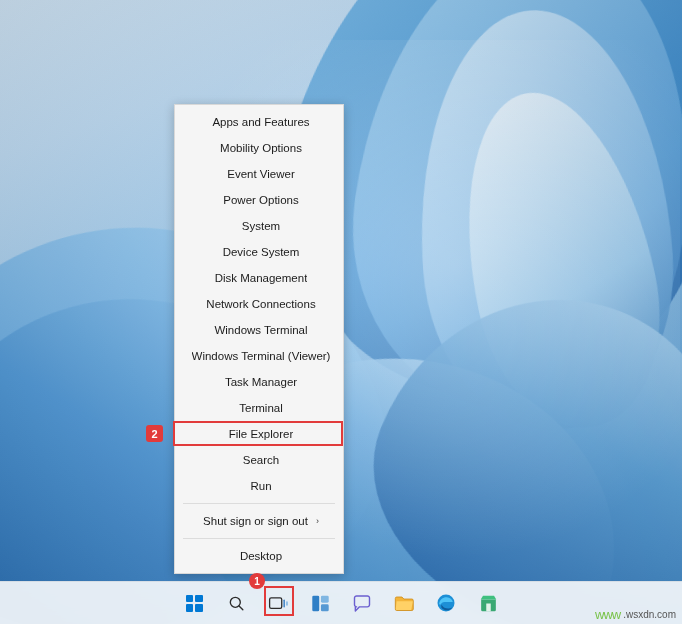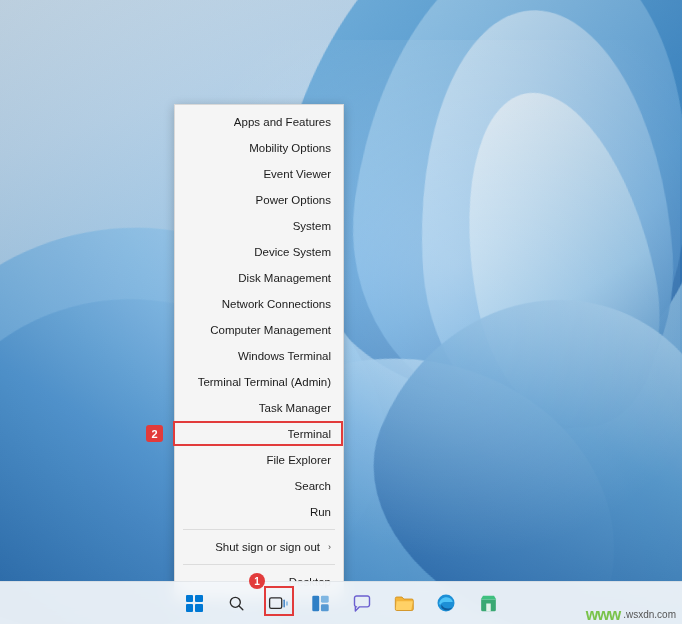--- a/index.html
+++ b/index.html
@@ -113,21 +113,21 @@
     font-size: 11.5px;
     color: #1b1b1b;
   }
   .mi {
     height: 26px;
     line-height: 26px;
     padding: 0 12px 0 16px;
     white-space: nowrap;
     display: flex;
     align-items: center;
-    justify-content: flex-end;
+    justify-content: center;
   }
   .mi span.lbl { overflow: hidden; text-overflow: ellipsis; }
   .mi .arrow {
     font-size: 9px;
     color: #3a3a3a;
     margin-left: 8px;
   }
   .mi-sep {
     height: 1px;
     background: #dcdcdc;
@@ -182,21 +182,21 @@
     position: absolute;
     right: 6px;
     bottom: 4px;
     display: flex;
     align-items: flex-end;
     gap: 3px;
     font-size: 10px;
     color: #4a4a4a;
     font-family: "Liberation Sans", sans-serif;
   }
-  #watermark .wwv { color:#79c34a; font-weight:bold; letter-spacing:-1px; font-size:16px; line-height:11px; }
+  #watermark .wwv { color:#79c34a; font-weight:normal; letter-spacing:-1px; font-size:13px; line-height:11px; }
   #watermark .dom { color:#555; font-size:10px; line-height:11px; }
 </style>
 </head>
 <body>
 
 <div id="screen">
 
   <div id="wallpaper">
     <div class="ribbon r1"></div>
     <div class="ribbon r2"></div>
@@ -229,27 +229,24 @@
     <div class="mi">
       <span class="lbl">Device System</span>
     </div>
     <div class="mi">
       <span class="lbl">Disk Management</span>
     </div>
     <div class="mi">
       <span class="lbl">Network Connections</span>
     </div>
     <div class="mi">
-      <span class="lbl">Computer Management</span>
-    </div>
-    <div class="mi">
       <span class="lbl">Windows Terminal</span>
     </div>
     <div class="mi">
-      <span class="lbl">Terminal Terminal (Admin)</span>
+      <span class="lbl">Windows Terminal (Viewer)</span>
     </div>
     <div class="mi">
       <span class="lbl">Task Manager</span>
     </div>
     <div class="mi highlight">
       <span class="lbl">Terminal</span>
     </div>
     <div class="mi">
       <span class="lbl">File Explorer</span>
     </div>

